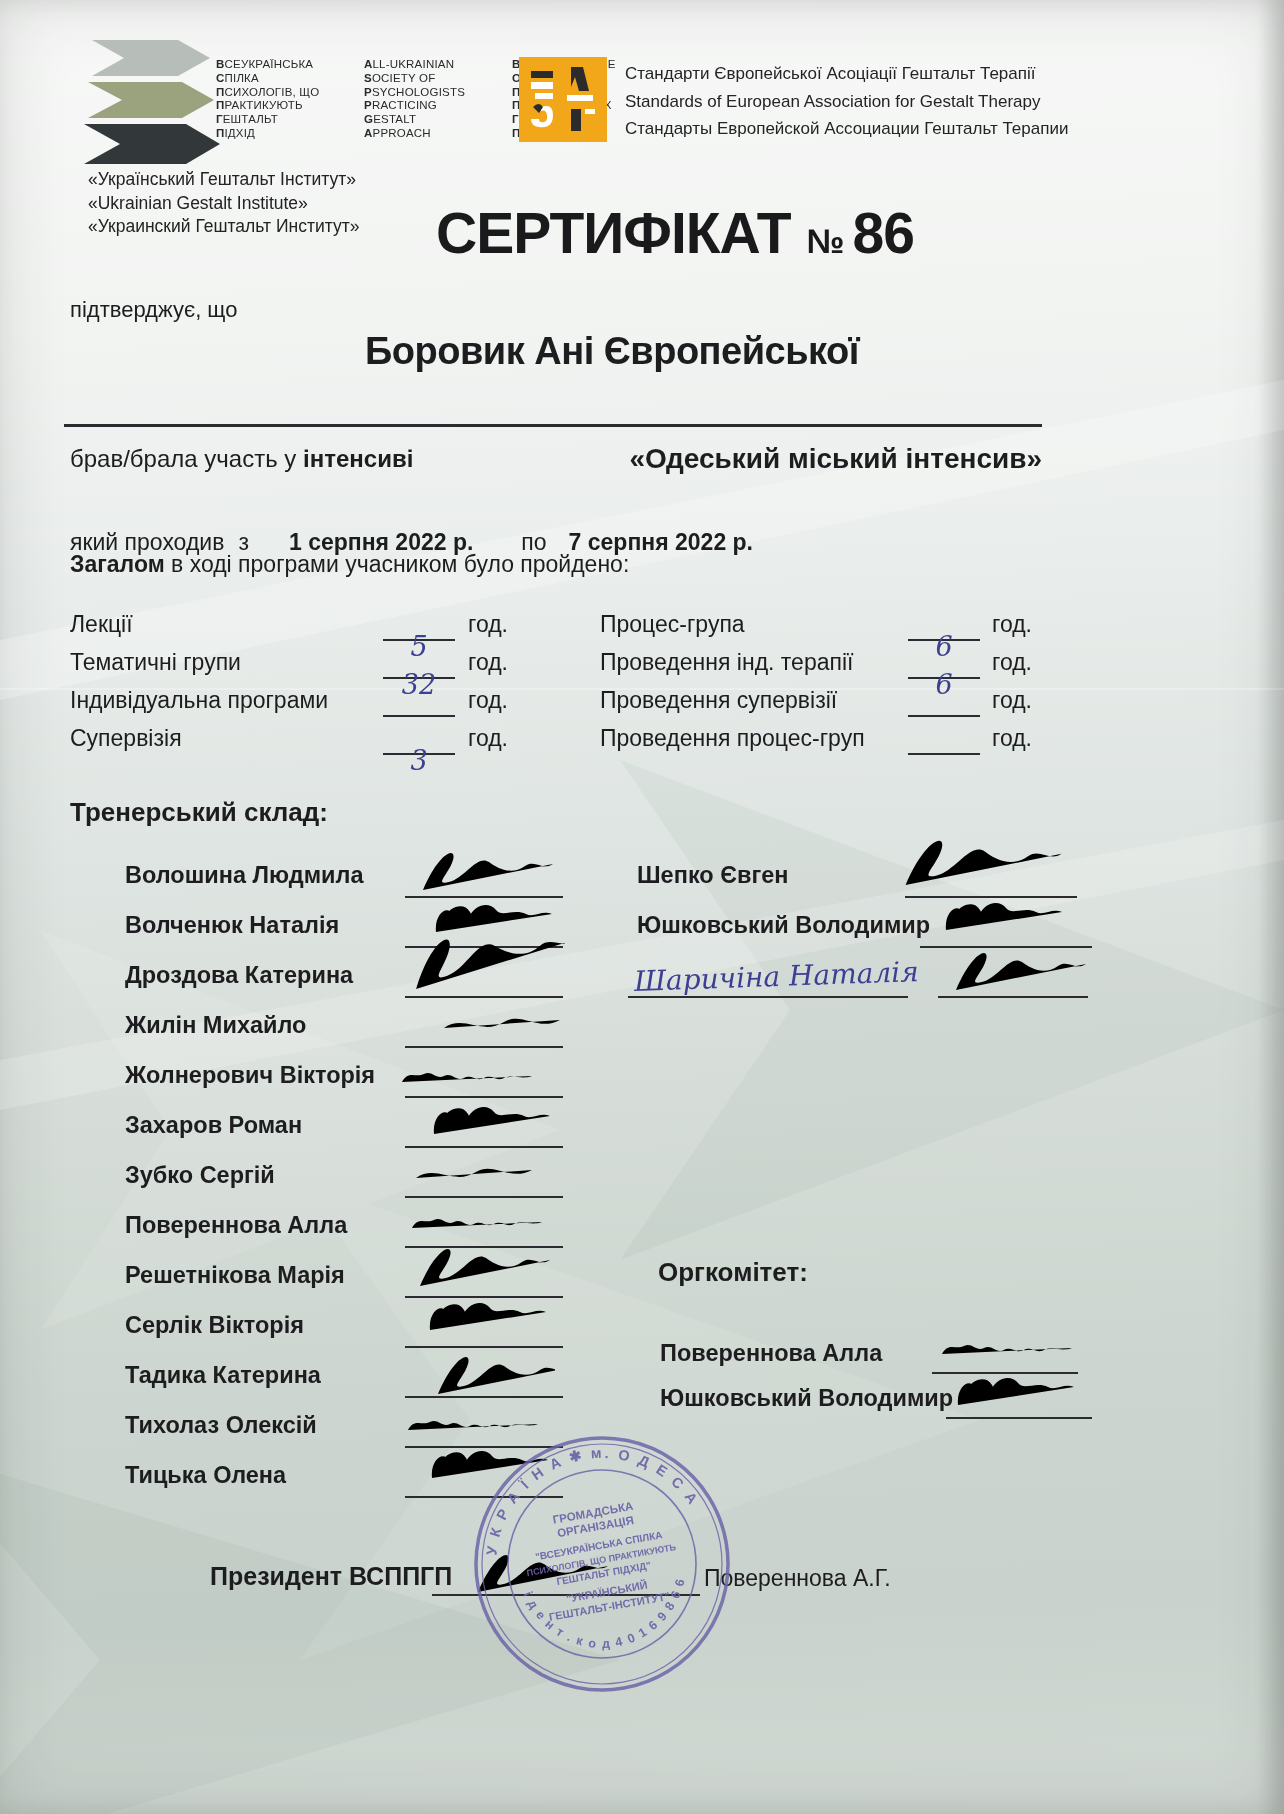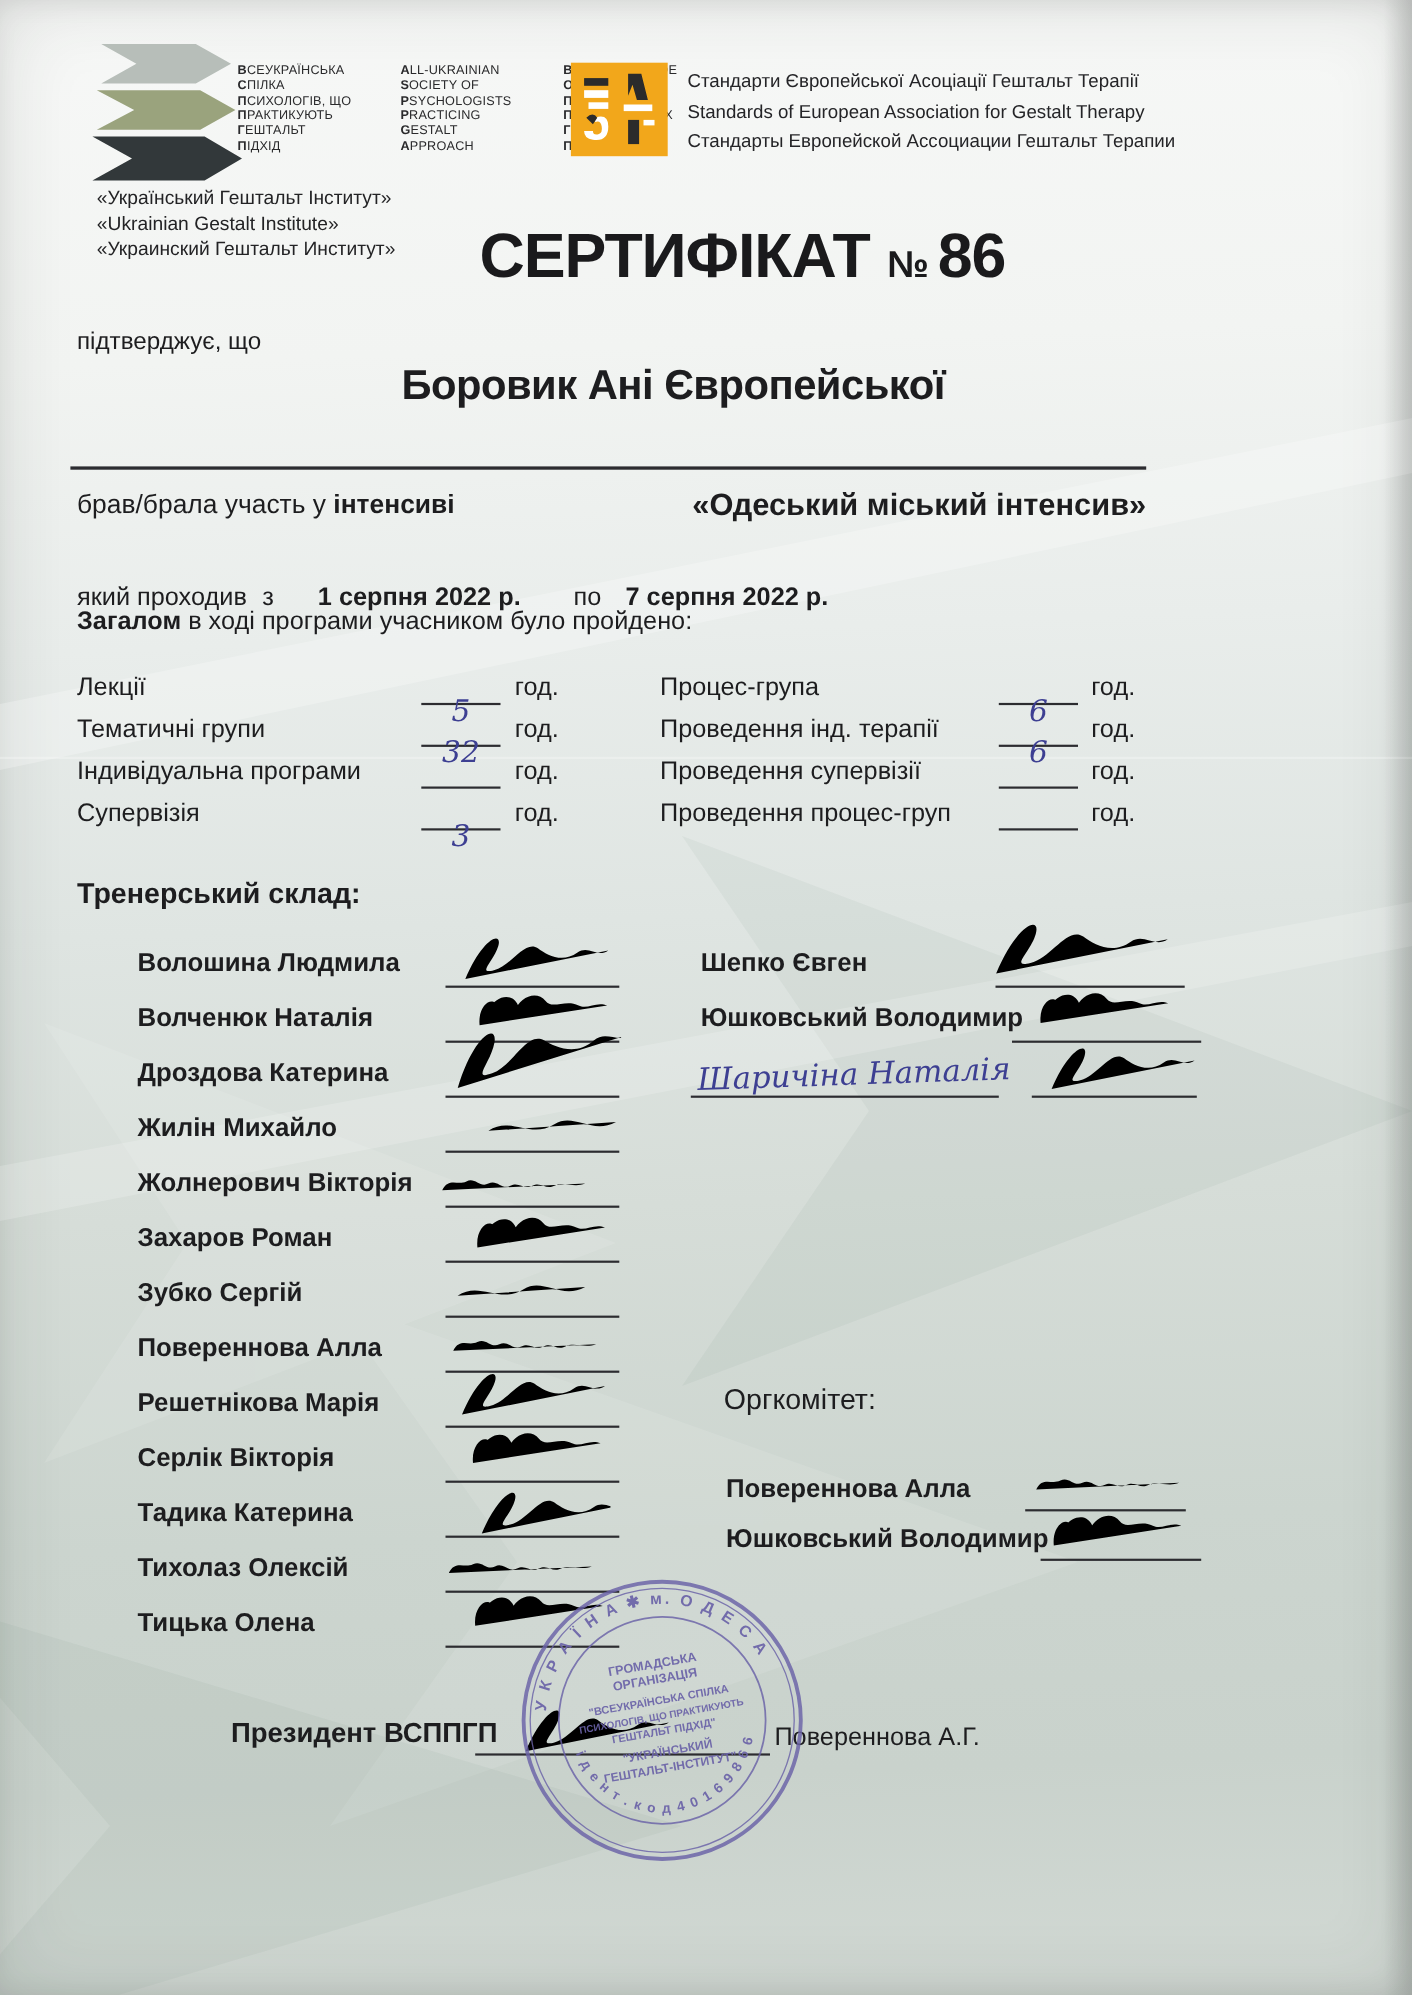--- a/index.html
+++ b/index.html
@@ -56,21 +56,21 @@
   .theading{position:absolute;left:70px;top:797px;font-size:26px;font-weight:700;text-align:right;}
   .trow{position:absolute;left:0;width:1284px;height:50px;}
   .tname{position:absolute;left:125px;top:0;font-size:23.5px;font-weight:700;}
   .tline{position:absolute;left:405px;top:34px;width:158px;border-bottom:2px solid #2c2c30;}
   .rname{position:absolute;left:637px;top:0;font-size:23.5px;font-weight:700;}
   .rline{position:absolute;left:905px;top:34px;width:172px;border-bottom:2px solid #2c2c30;}
   .hwname{position:absolute;left:634px;top:-2px;font-family:"DejaVu Serif",serif;font-style:italic;
     font-size:28px;color:#3d3f92;transform:rotate(-2deg);}
   .hwline{position:absolute;left:628px;top:34px;width:280px;border-bottom:2px solid #2c2c30;}
 
-  .ocheading{position:absolute;left:658px;top:1257px;font-size:26px;font-weight:400;}
+  .ocheading{position:absolute;left:658px;top:1257px;font-size:26px;font-weight:700;}
   .ocname{position:absolute;left:660px;top:0;font-size:23.5px;font-weight:700;}
   .ocline{position:absolute;left:932px;top:32px;width:146px;border-bottom:2px solid #2c2c30;}
 
   .pres{position:absolute;left:210px;top:1562px;font-size:25px;font-weight:700;}
   .presline{position:absolute;left:432px;top:1594px;width:268px;border-bottom:2px solid #2c2c30;}
   .signer{position:absolute;left:704px;top:1565px;font-size:23px;}
 
   .sig{position:absolute;pointer-events:none;}
 
   .stamp{position:absolute;left:468px;top:1430px;transform:rotate(-10deg);opacity:.92;}

